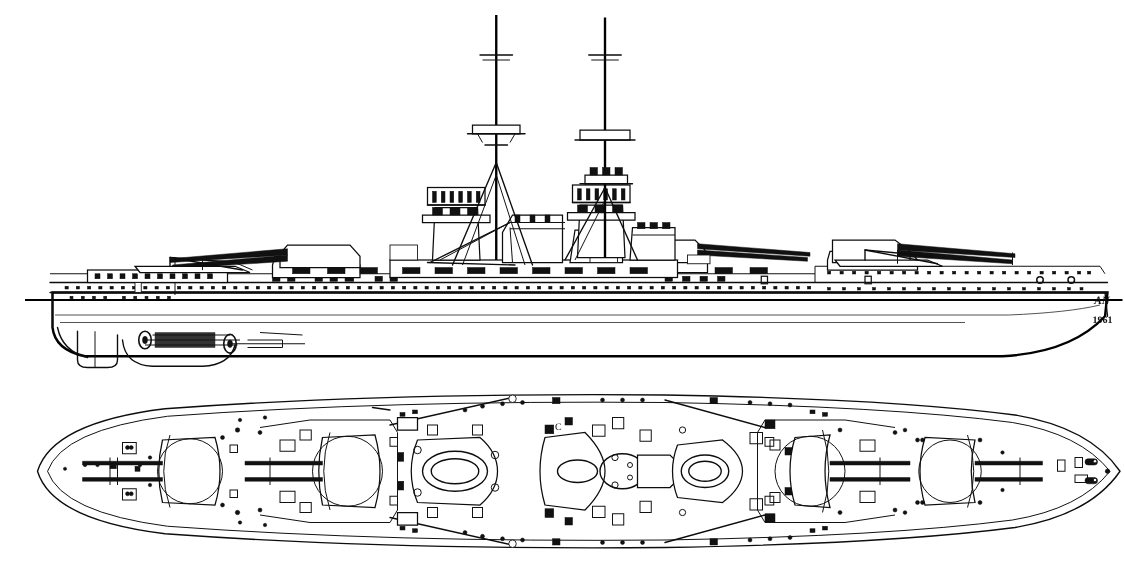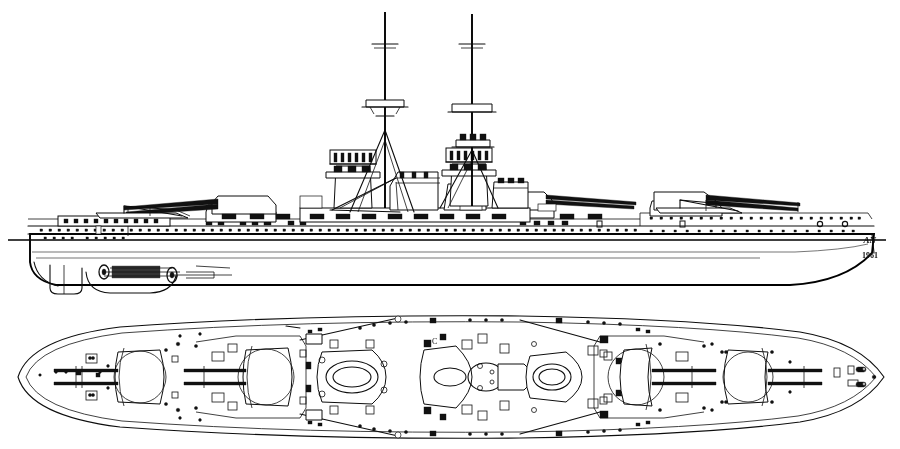--- a/index.html
+++ b/index.html
@@ -2,21 +2,21 @@
 <html><head>
 <meta charset="utf-8">
 <title>Ship Plan</title>
 <style>
   html,body{margin:0;padding:0;background:#ffffff;}
   body{
     width:900px;height:449px;overflow:hidden;
     font-family:"Liberation Sans", sans-serif;
     background:#ffffff;
   }
-  #stage{position:relative;width:744px;height:449px;background:#ffffff;}
+  #stage{position:relative;width:744px;height:449px;background:#ffffff;padding-left:12px;}
   svg#drawing{display:block;width:900px;height:449px;}
   .ln{fill:none;stroke:#0d0d0d;stroke-width:1.1;stroke-linejoin:round;stroke-linecap:round;}
   .ln-thin{fill:none;stroke:#121212;stroke-width:0.8;}
   .ln-hair{fill:none;stroke:#1a1a1a;stroke-width:0.6;}
   .ln-thick{fill:none;stroke:#000000;stroke-width:1.9;}
   .ln-wl{fill:none;stroke:#000000;stroke-width:1.6;}
   .solid{fill:#111111;stroke:#111111;stroke-width:0.4;}
   .white{fill:#ffffff;stroke:#0d0d0d;stroke-width:1.0;}
   .whitethin{fill:#ffffff;stroke:#121212;stroke-width:0.7;}
   .sig{font-family:"Liberation Serif", serif;font-size:9px;fill:#111;font-style:italic;font-weight:700;}

